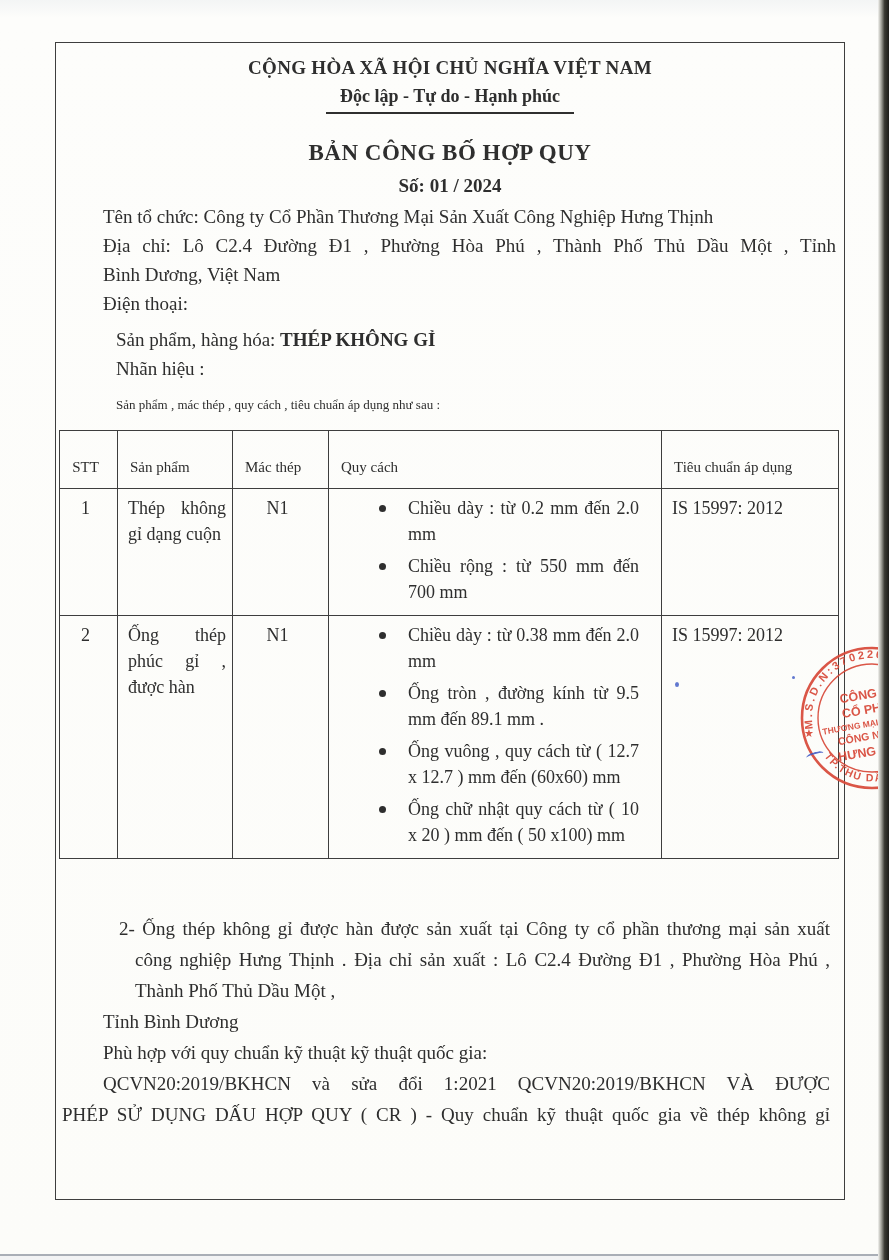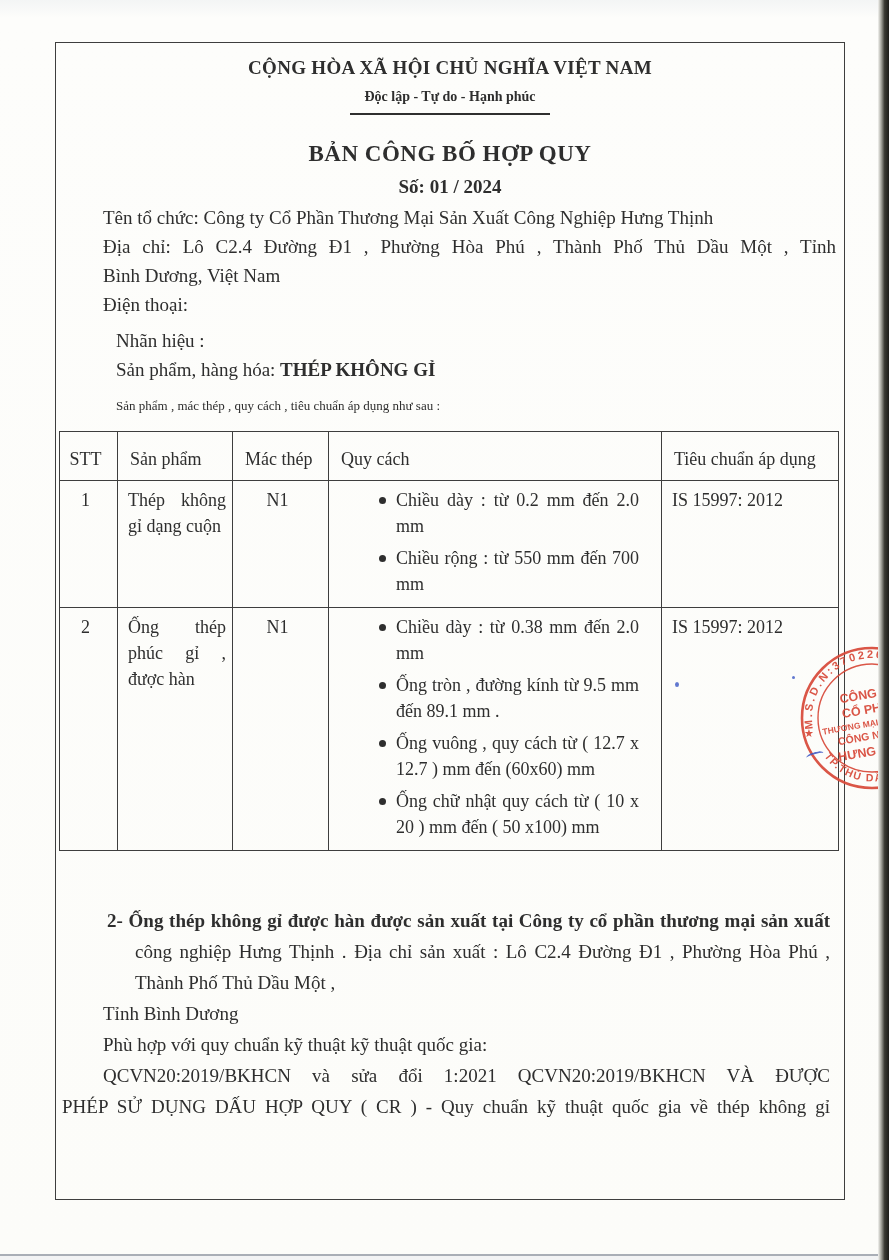--- a/index.html
+++ b/index.html
@@ -12,52 +12,52 @@
     font-family:"Liberation Serif","DejaVu Serif",serif;
     color:#2e2e2e;
   }
   .doc-frame {
     position:absolute; left:55px; top:42px; width:790px; height:1158px;
     border:1.5px solid #3e3e3e; background:transparent;
   }
   .doc-header { text-align:center; padding-top:10px; }
   .nat-title { font-size:19px; font-weight:bold; line-height:29px; letter-spacing:.3px; }
   .motto-wrap { line-height:28px; }
-  .motto { display:inline-block; font-size:14px; font-weight:bold;
+  .motto { display:inline-block; font-size:18px; font-weight:bold;
            border-bottom:2.5px solid #2f2f2f; padding:0 14px 2px 14px; }
   .doc-title { font-size:23px; font-weight:bold; margin-top:22px; line-height:34px; letter-spacing:.5px; }
   .doc-no { font-size:19px; margin-top:2px; line-height:28px;font-weight:bold; }
 
   .info-block { margin:2px 8px 0 47px; font-size:19px; line-height:29px; }
   .info-line { text-align:justify; }
   .product-block { margin:7px 8px 0 60px; font-size:19px; line-height:29px; }
   .bold { font-weight:bold; }
   .intro-line { margin:7px 8px 0 60px; font-size:13px; line-height:29px; }
 
   table.spec { border-collapse:collapse; table-layout:fixed; width:779px;
                margin:11px 0 0 3px; font-size:18px; }
   table.spec col.c1{width:58px} table.spec col.c2{width:115px}
   table.spec col.c3{width:96px} table.spec col.c4{width:333px}
   table.spec col.c5{width:177px}
   table.spec th, table.spec td { border:1.5px solid #3e3e3e; vertical-align:top; font-weight:normal; }
-  table.spec th { font-size:18px; padding:13px 6px 6px 12px; text-align:left; line-height:29px; }
+  table.spec th { font-size:15px; padding:22px 6px 6px 12px; text-align:left; line-height:29px; }
   table.spec th.center, table.spec td.center { text-align:center; padding-left:0; }
   table.spec td { padding:6px 6px 4px 10px; line-height:26px; }
   td.cell-justify { text-align:justify; padding-right:12px; }
   td.quycach { padding-left:0; padding-right:0; }
   .bullet { display:flex; padding:0 16px 0 40px; margin-bottom:6px; }
   .bullet .dot { flex:none; width:7px; height:7px; border-radius:50%; background:#2e2e2e; margin:10px 10px 0 0; }
-  .bullet .btxt { flex:1; text-align:justify; line-height:26px; }
+  .bullet .btxt { flex:1; text-align:justify; line-height:26px;margin-left:12px; }
 
   .notes-block { margin:54px 8px 0 0; font-size:19px; line-height:31px; }
   .jline { text-align:justify; text-align-last:justify; }
   .note1 { margin-left:32px; margin-right:6px; }
   .note1 .l1 { padding-left:15px; }
   .note2 { margin-left:47px; margin-right:6px; }
-  .note2 .l1 { margin-left:4px;font-weight:bold; }
+  .note2 .l1 { margin-left:16px; }
   .note2 .l2 { margin-left:32px; }
   .note2 .l3 { margin-left:32px; }
   .province { margin-left:47px; }
   .conf-intro { margin-left:47px; }
   .conf1 { margin-left:47px; margin-right:6px; }
   .conf2 { margin-left:6px; margin-right:6px; }
 
   .stamp { position:absolute; left:792px; top:638px; width:160px; height:160px; z-index:3; opacity:.93; }
   .stamp text { font-family:"Liberation Sans","DejaVu Sans",sans-serif; fill:#d84a3a; }
 
@@ -89,22 +89,22 @@
     </div>
 
     <div class="info-block">
       <div class="info-line">Tên tổ chức: Công ty Cổ Phần Thương Mại Sản Xuất Công Nghiệp Hưng Thịnh</div>
       <div class="info-line jline">Địa chỉ: Lô C2.4 Đường Đ1 , Phường Hòa Phú , Thành Phố Thủ Dầu Một , Tỉnh</div>
       <div class="info-line">Bình Dương, Việt Nam</div>
       <div class="info-line">Điện thoại:</div>
     </div>
 
     <div class="product-block">
+      <div><span>Sản phẩm, hàng hóa: </span><span class="bold">THÉP KHÔNG GỈ</span></div>
       <div>Nhãn hiệu :</div>
-      <div><span>Sản phẩm, hàng hóa: </span><span class="bold">THÉP KHÔNG GỈ</span></div>
     </div>
 
     <div class="intro-line">Sản phẩm , mác thép , quy cách , tiêu chuẩn áp dụng như sau :</div>
 
     <table class="spec">
       <colgroup>
           <col class="c1">
           <col class="c2">
           <col class="c3">
           <col class="c4">

